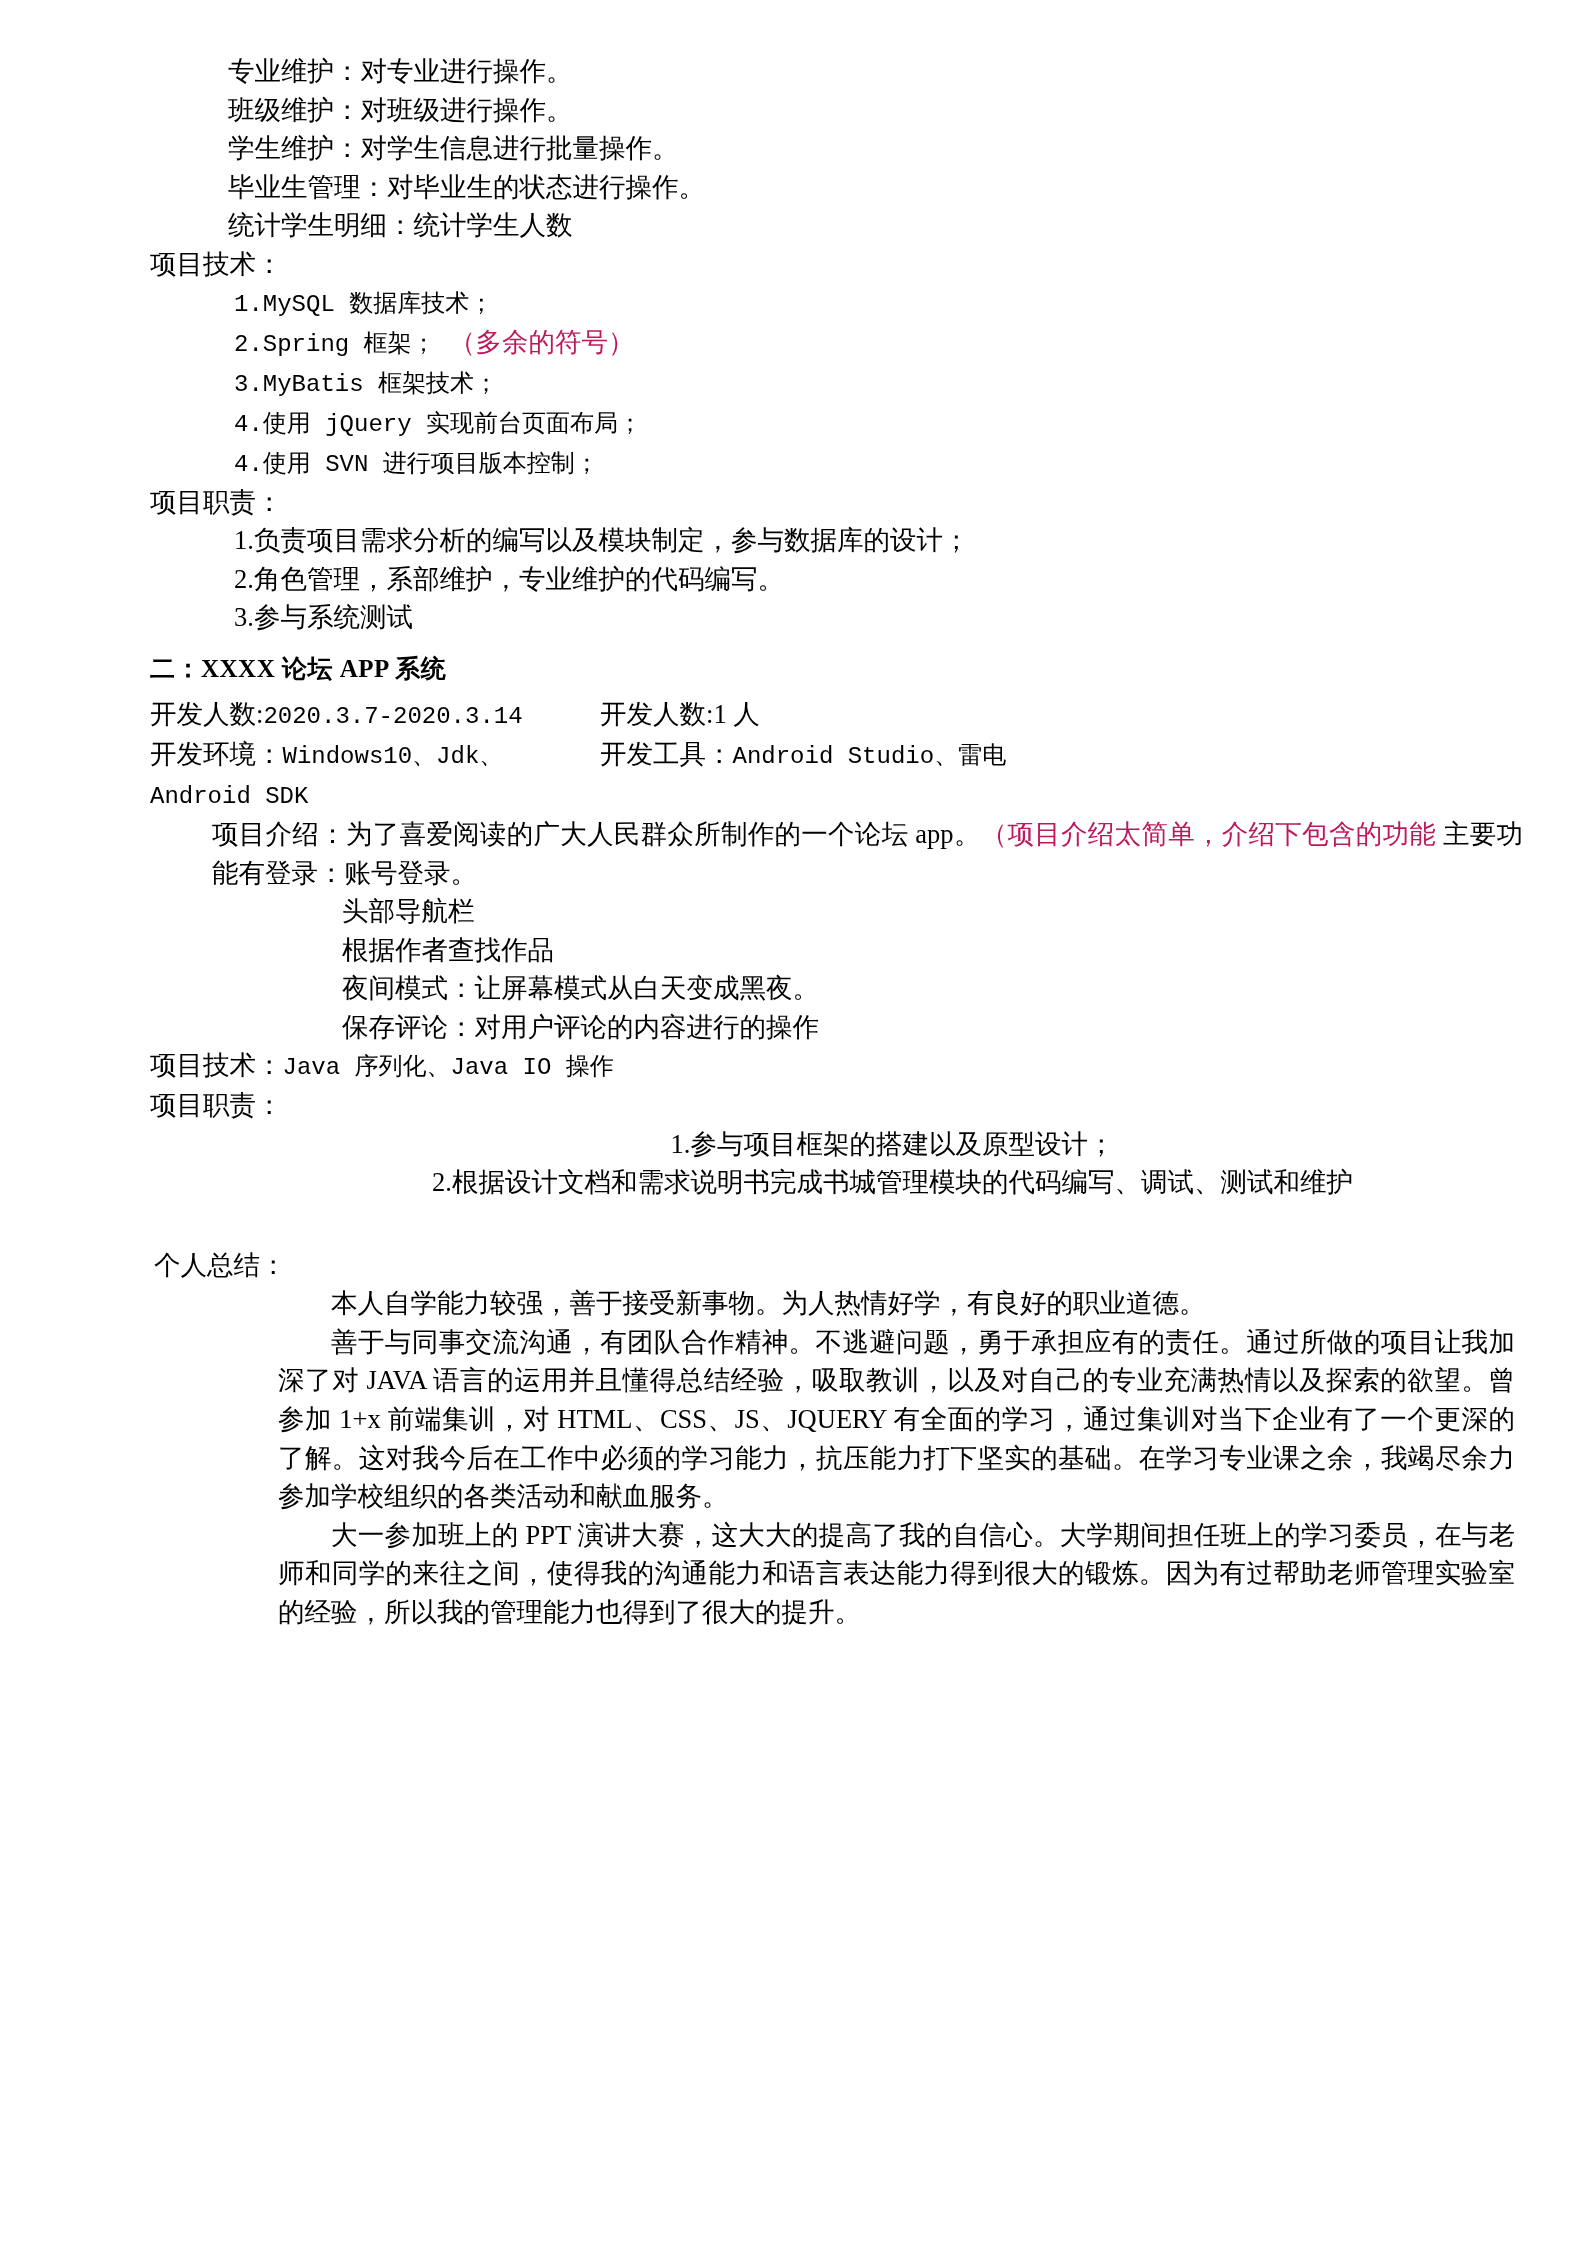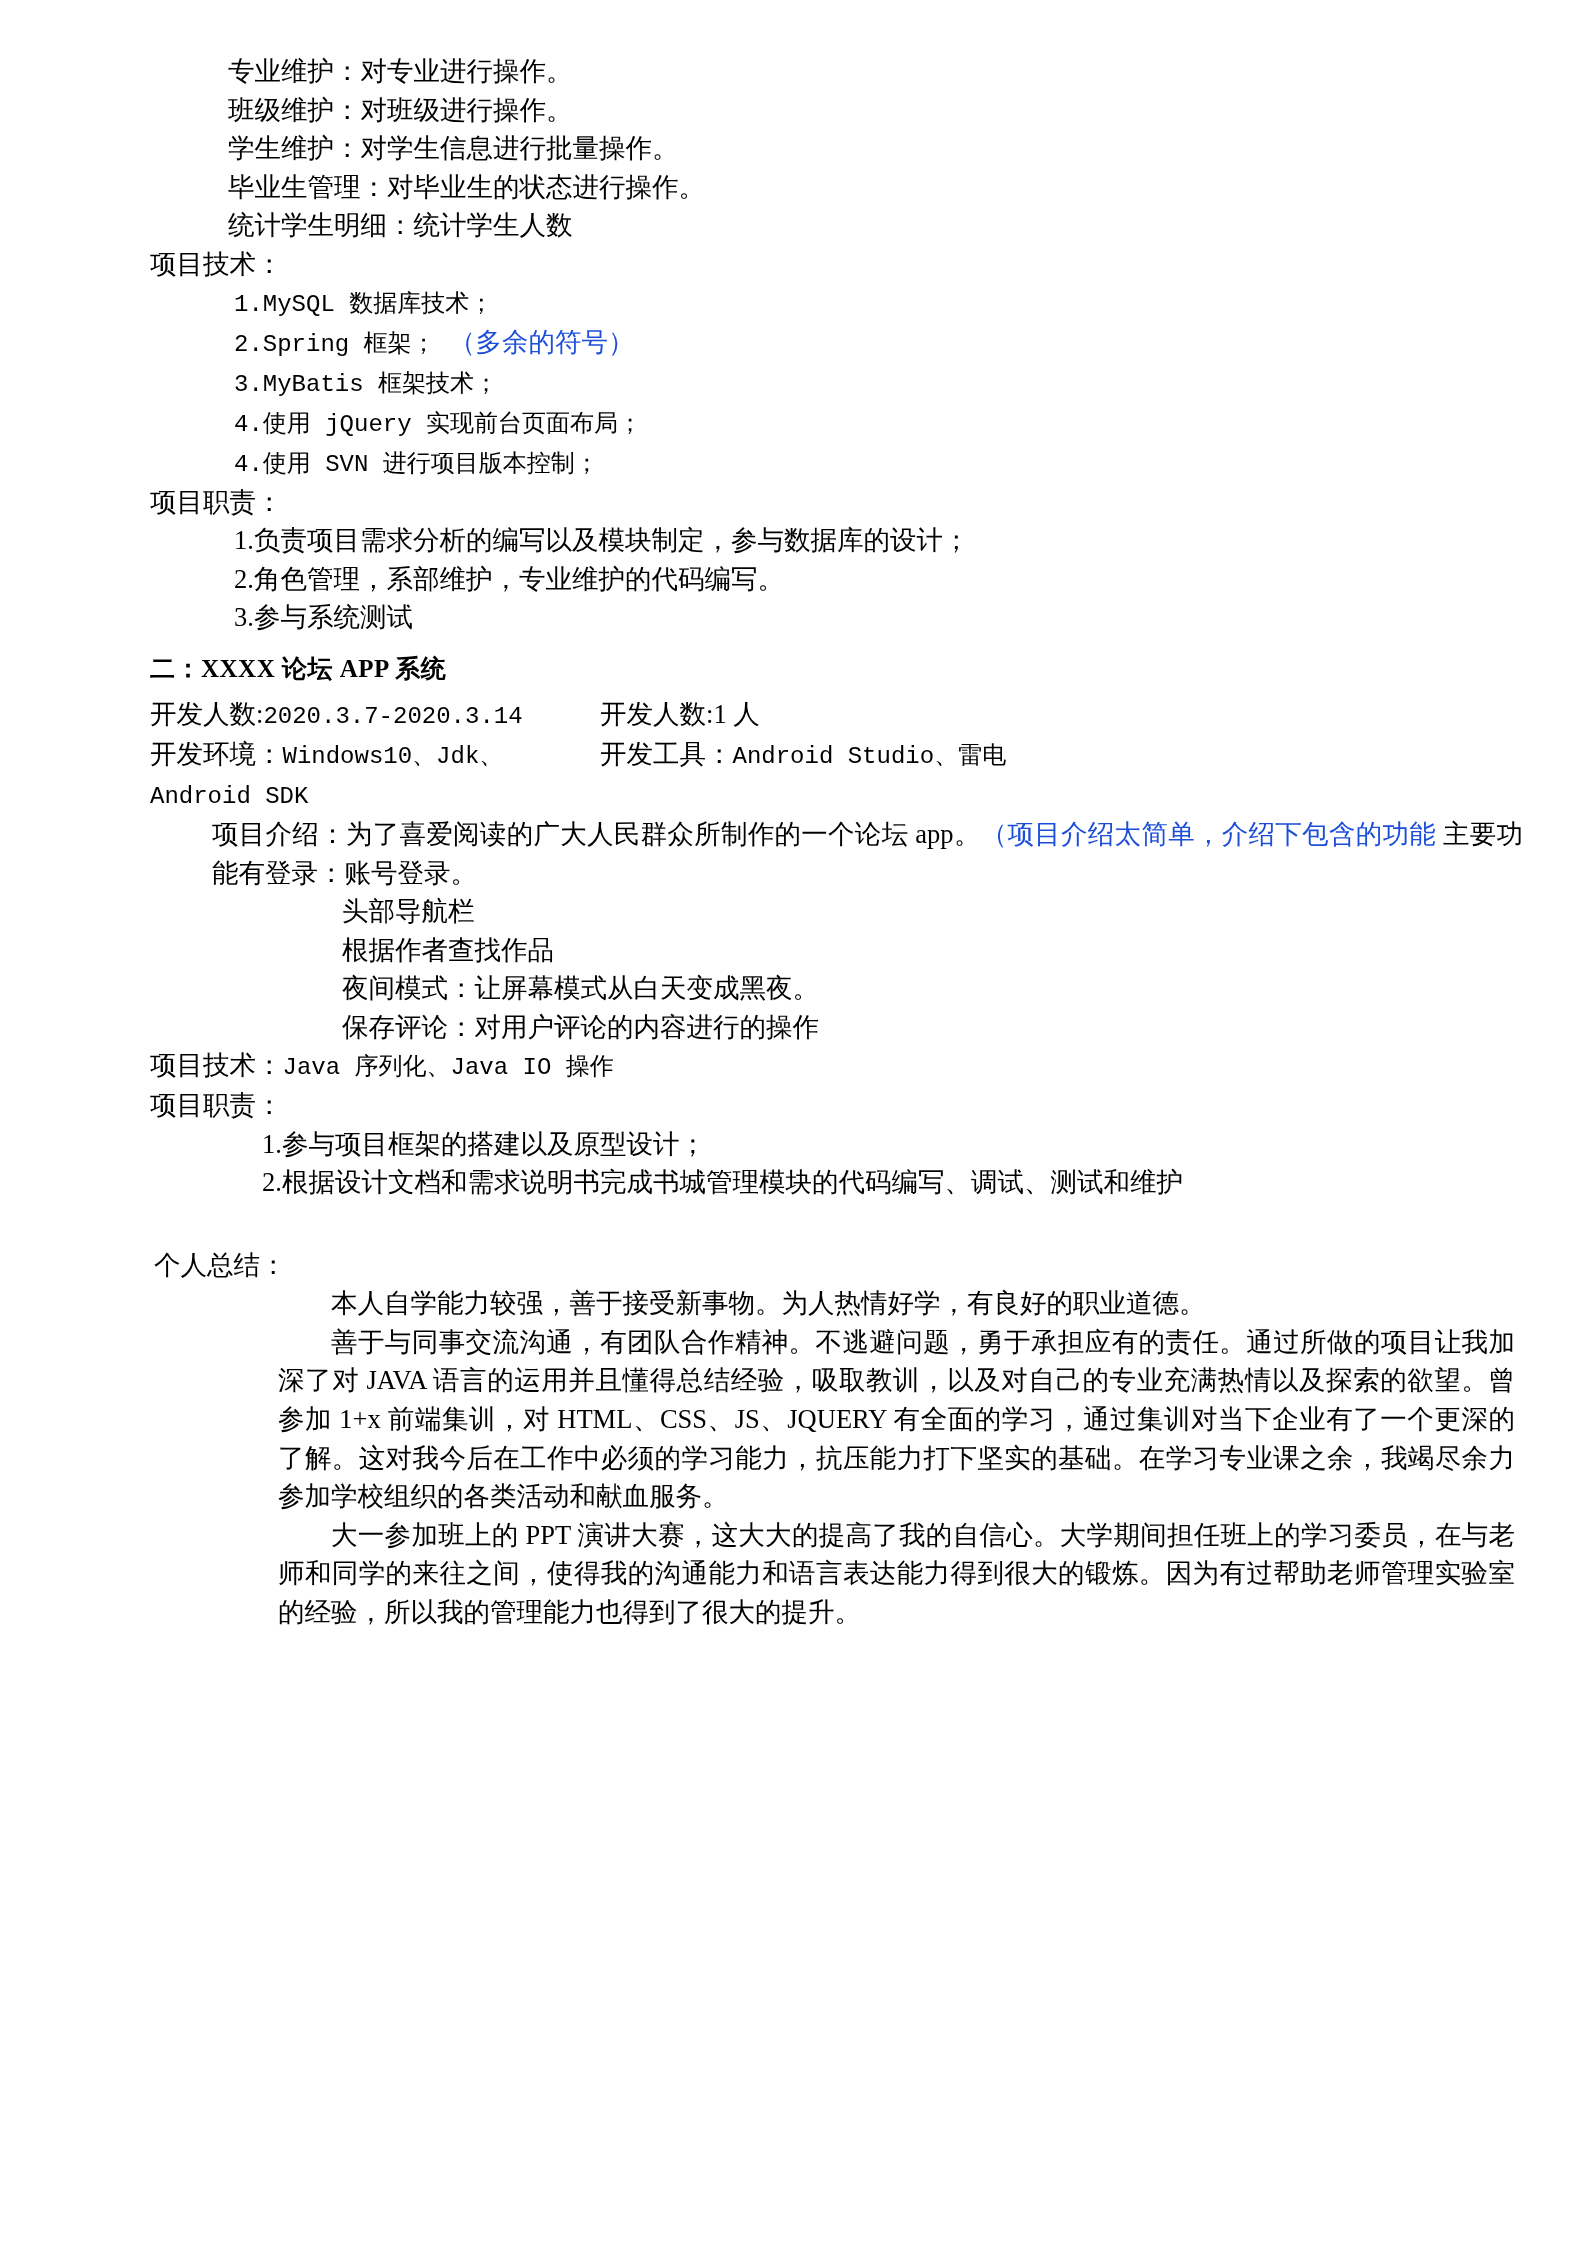--- a/index.html
+++ b/index.html
@@ -37,21 +37,21 @@
     font-size: 25px;
     line-height: 1.45;
     margin: 14px 0 8px 0;
     letter-spacing: 0.5px;
   }
   .mono {
     font-family: "Liberation Mono", "DejaVu Sans Mono", monospace;
     font-size: 24px;
   }
   .red {
-    color: #1d4ed8;
+    color: #be185d;
   }
   .meta-row {
     display: flex;
     margin: 0;
   }
   .meta-col-a { width: 450px; flex: none; }
   .meta-col-b { flex: 1; }
 
   .para {
     margin: 0;
@@ -114,21 +114,21 @@
     <div style="margin-left:192px;">
       <p class="line">头部导航栏</p>
       <p class="line">根据作者查找作品</p>
       <p class="line">夜间模式：让屏幕模式从白天变成黑夜。</p>
       <p class="line">保存评论：对用户评论的内容进行的操作</p>
     </div>
 
     <p class="line ind-0"><span>项目技术：</span><span class="mono">Java 序列化、Java IO 操作</span></p>
 
     <p class="line ind-0">项目职责：</p>
-    <div style="margin-left:112px;">
+    <div style="margin-left:112px;text-align:center;">
       <p class="line">1.参与项目框架的搭建以及原型设计；</p>
       <p class="line">2.根据设计文档和需求说明书完成书城管理模块的代码编写、调试、测试和维护</p>
     </div>
 
     <div class="spacer-lg"></div>
 
     <p class="line" style="margin-left:4px;">个人总结：</p>
     <div class="block-summary">
       <p class="para indent-first">本人自学能力较强，善于接受新事物。为人热情好学，有良好的职业道德。</p>
       <p class="para indent-first">善于与同事交流沟通，有团队合作精神。不逃避问题，勇于承担应有的责任。通过所做的项目让我加深了对 JAVA 语言的运用并且懂得总结经验，吸取教训，以及对自己的专业充满热情以及探索的欲望。曾参加 1+x 前端集训，对 HTML、CSS、JS、JQUERY 有全面的学习，通过集训对当下企业有了一个更深的了解。这对我今后在工作中必须的学习能力，抗压能力打下坚实的基础。在学习专业课之余，我竭尽余力参加学校组织的各类活动和献血服务。</p>

